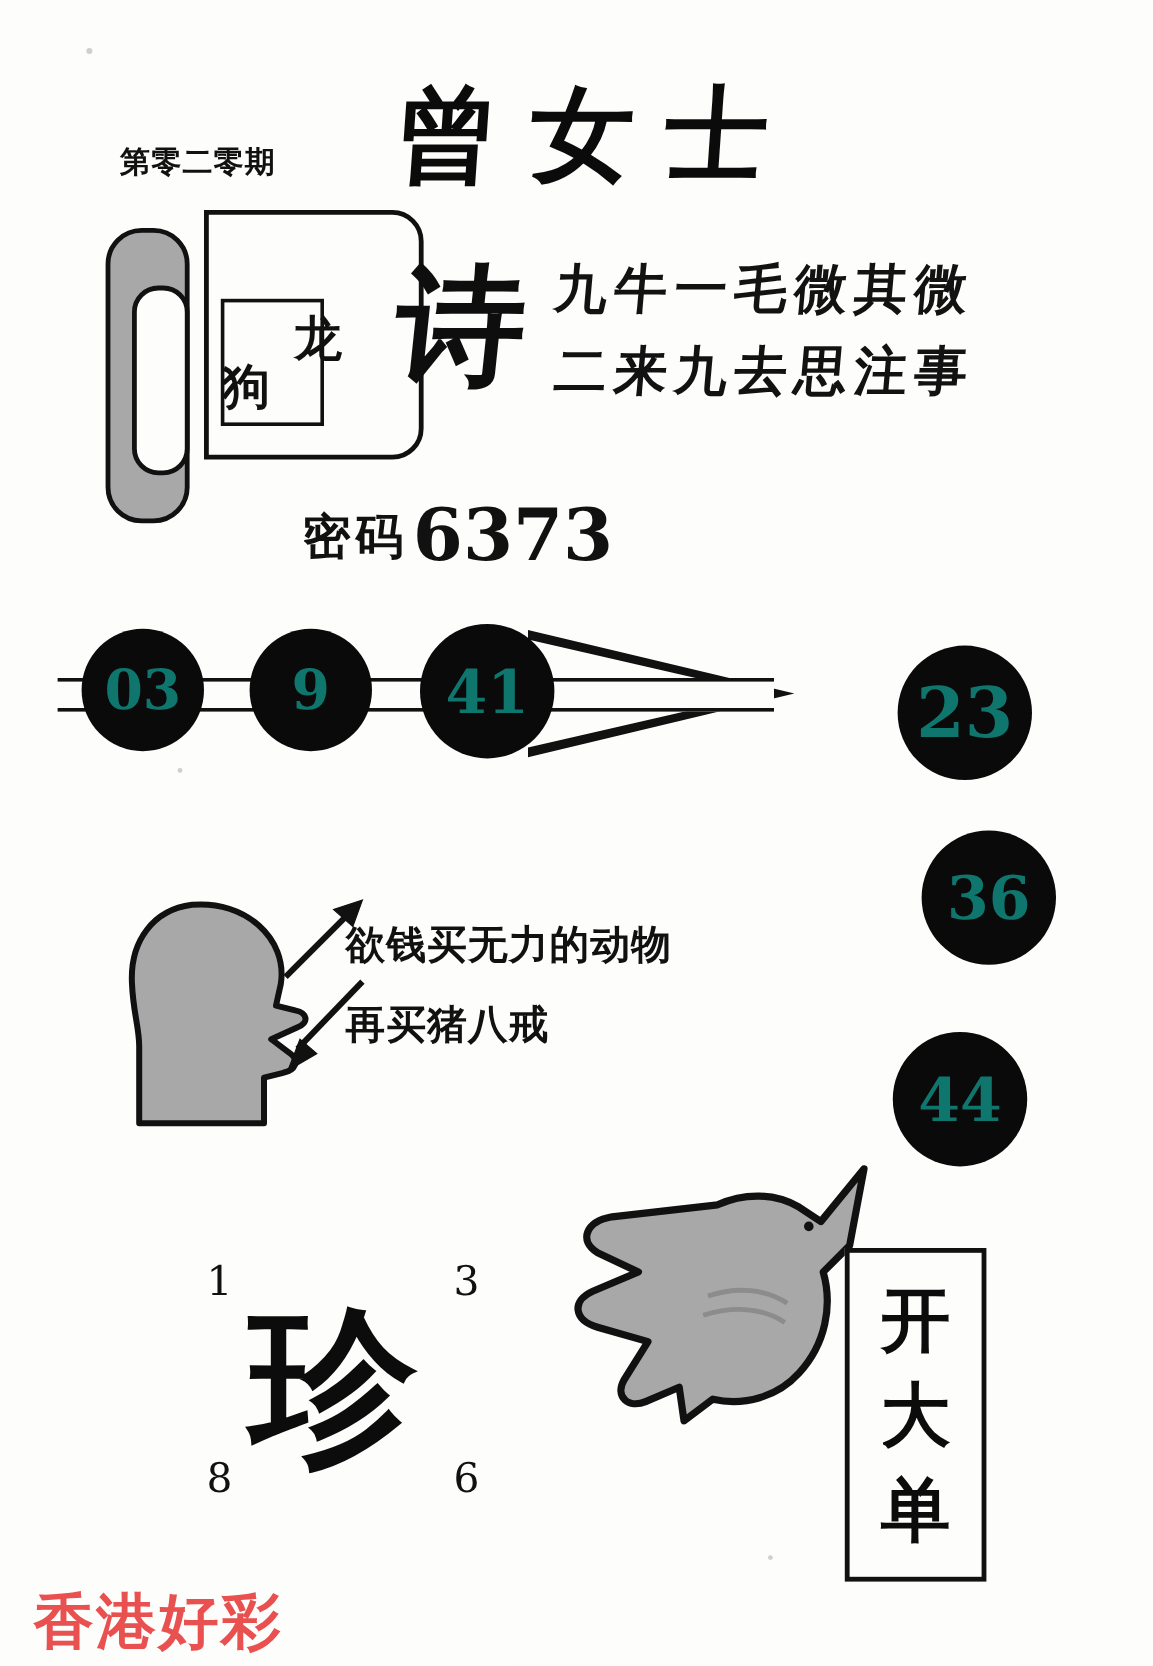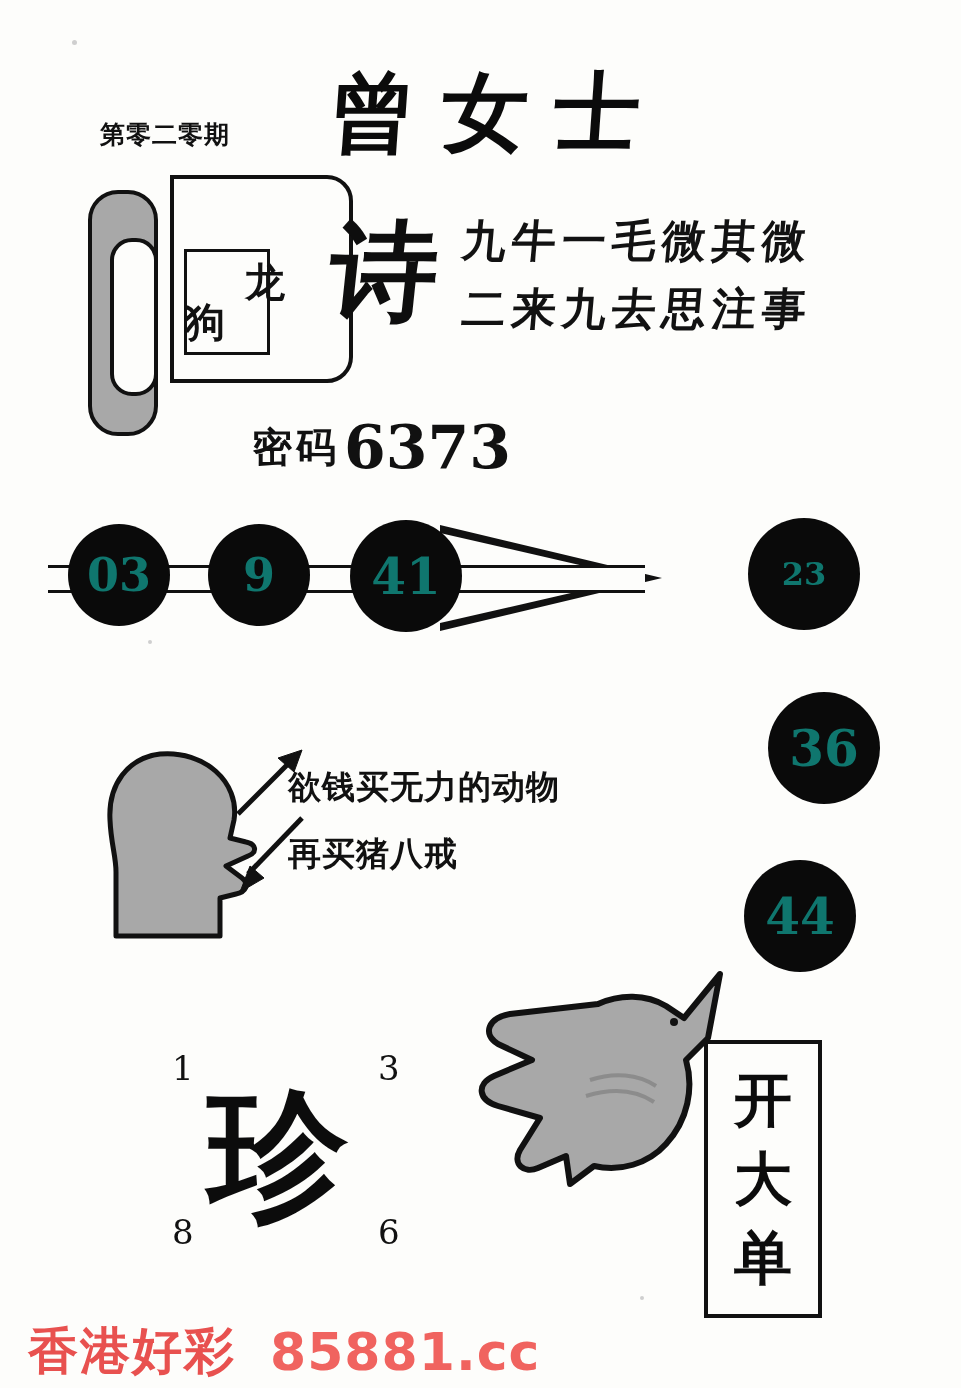--- a/index.html
+++ b/index.html
@@ -209,21 +209,21 @@
     font-family: "DejaVu Serif", serif;
     font-size: 46px;
     font-weight: bold;
     display: flex;
     align-items: center;
     justify-content: center;
   }
   .ball-1 { left: 68px;  top: 524px; }
   .ball-2 { left: 208px; top: 524px; }
   .ball-3 { left: 350px; top: 520px; width: 112px; height: 112px; font-size: 50px; }
-  .ball-r1 { left: 748px; top: 518px; width: 112px; height: 112px; font-size: 32px; }
+  .ball-r1 { left: 748px; top: 538px; width: 112px; height: 112px; font-size: 58px; }
   .ball-r2 { left: 768px; top: 692px; width: 112px; height: 112px; font-size: 50px; }
   .ball-r3 { left: 744px; top: 860px; width: 112px; height: 112px; font-size: 50px; }
 
   
   .head-figure {
     position: absolute;
     left: 100px;
     top: 748px;
     width: 170px;
     height: 200px;
@@ -418,16 +418,15 @@
   </div>
 
   <div class="vframe">
     <span>开</span>
     <span>大</span>
     <span>单</span>
   </div>
 
   <div class="footer">
     <span class="footer-brand">香港好彩</span>
-    <span class="footer-site">85881.cc</span>
   </div>
 
 </div>
 
 </body></html>

